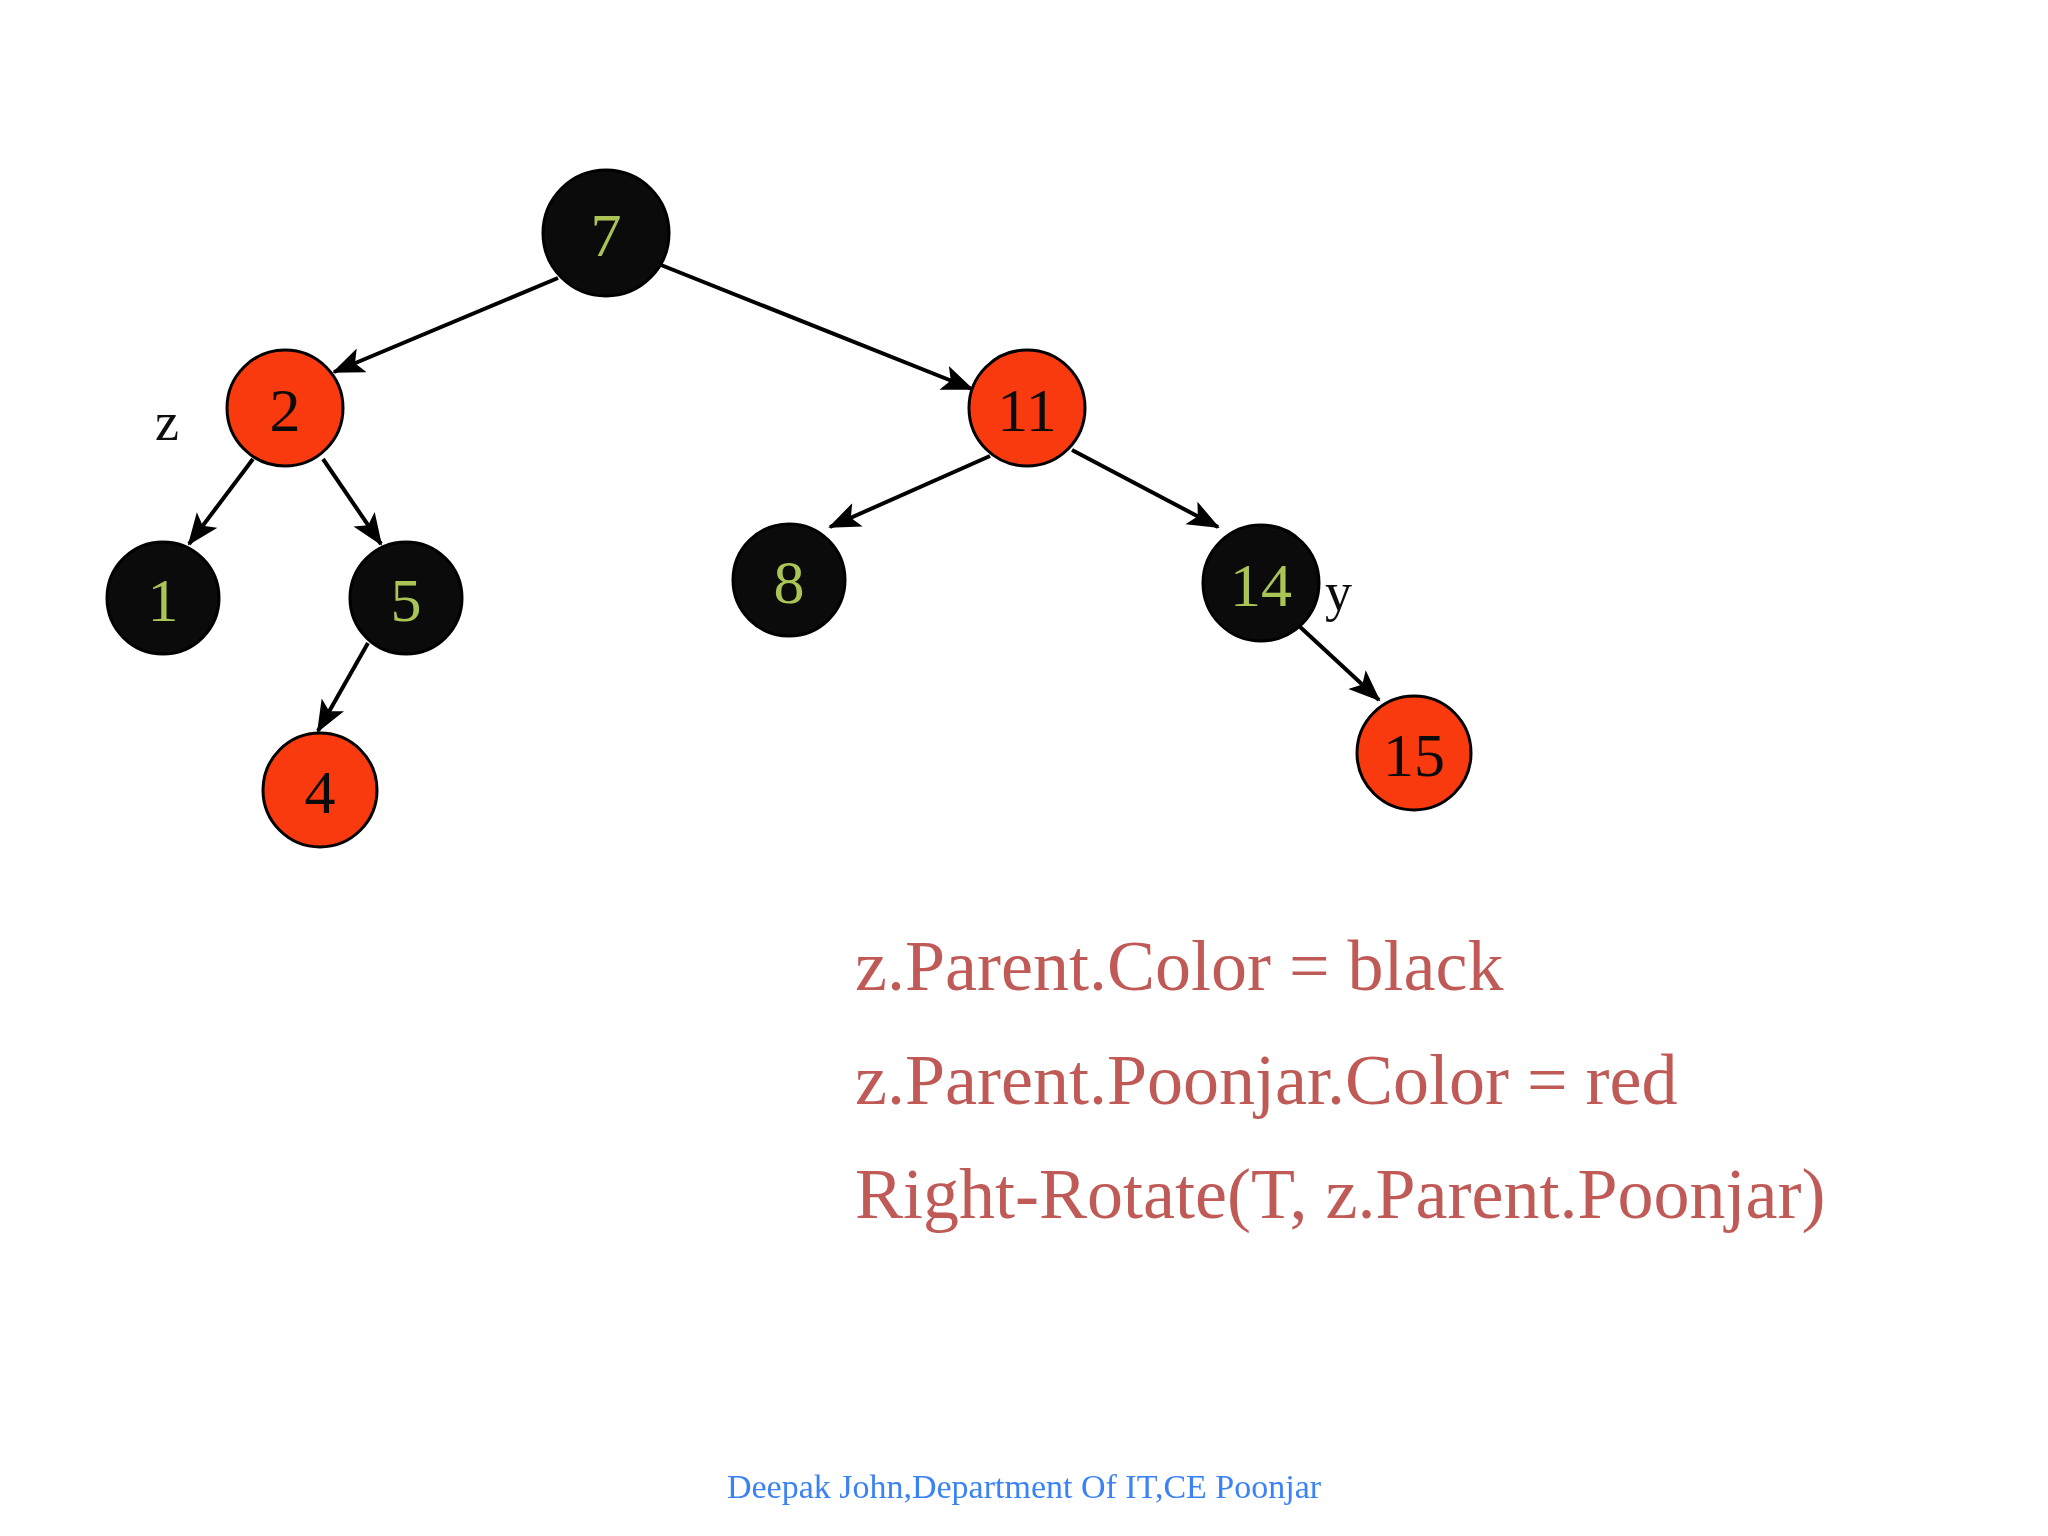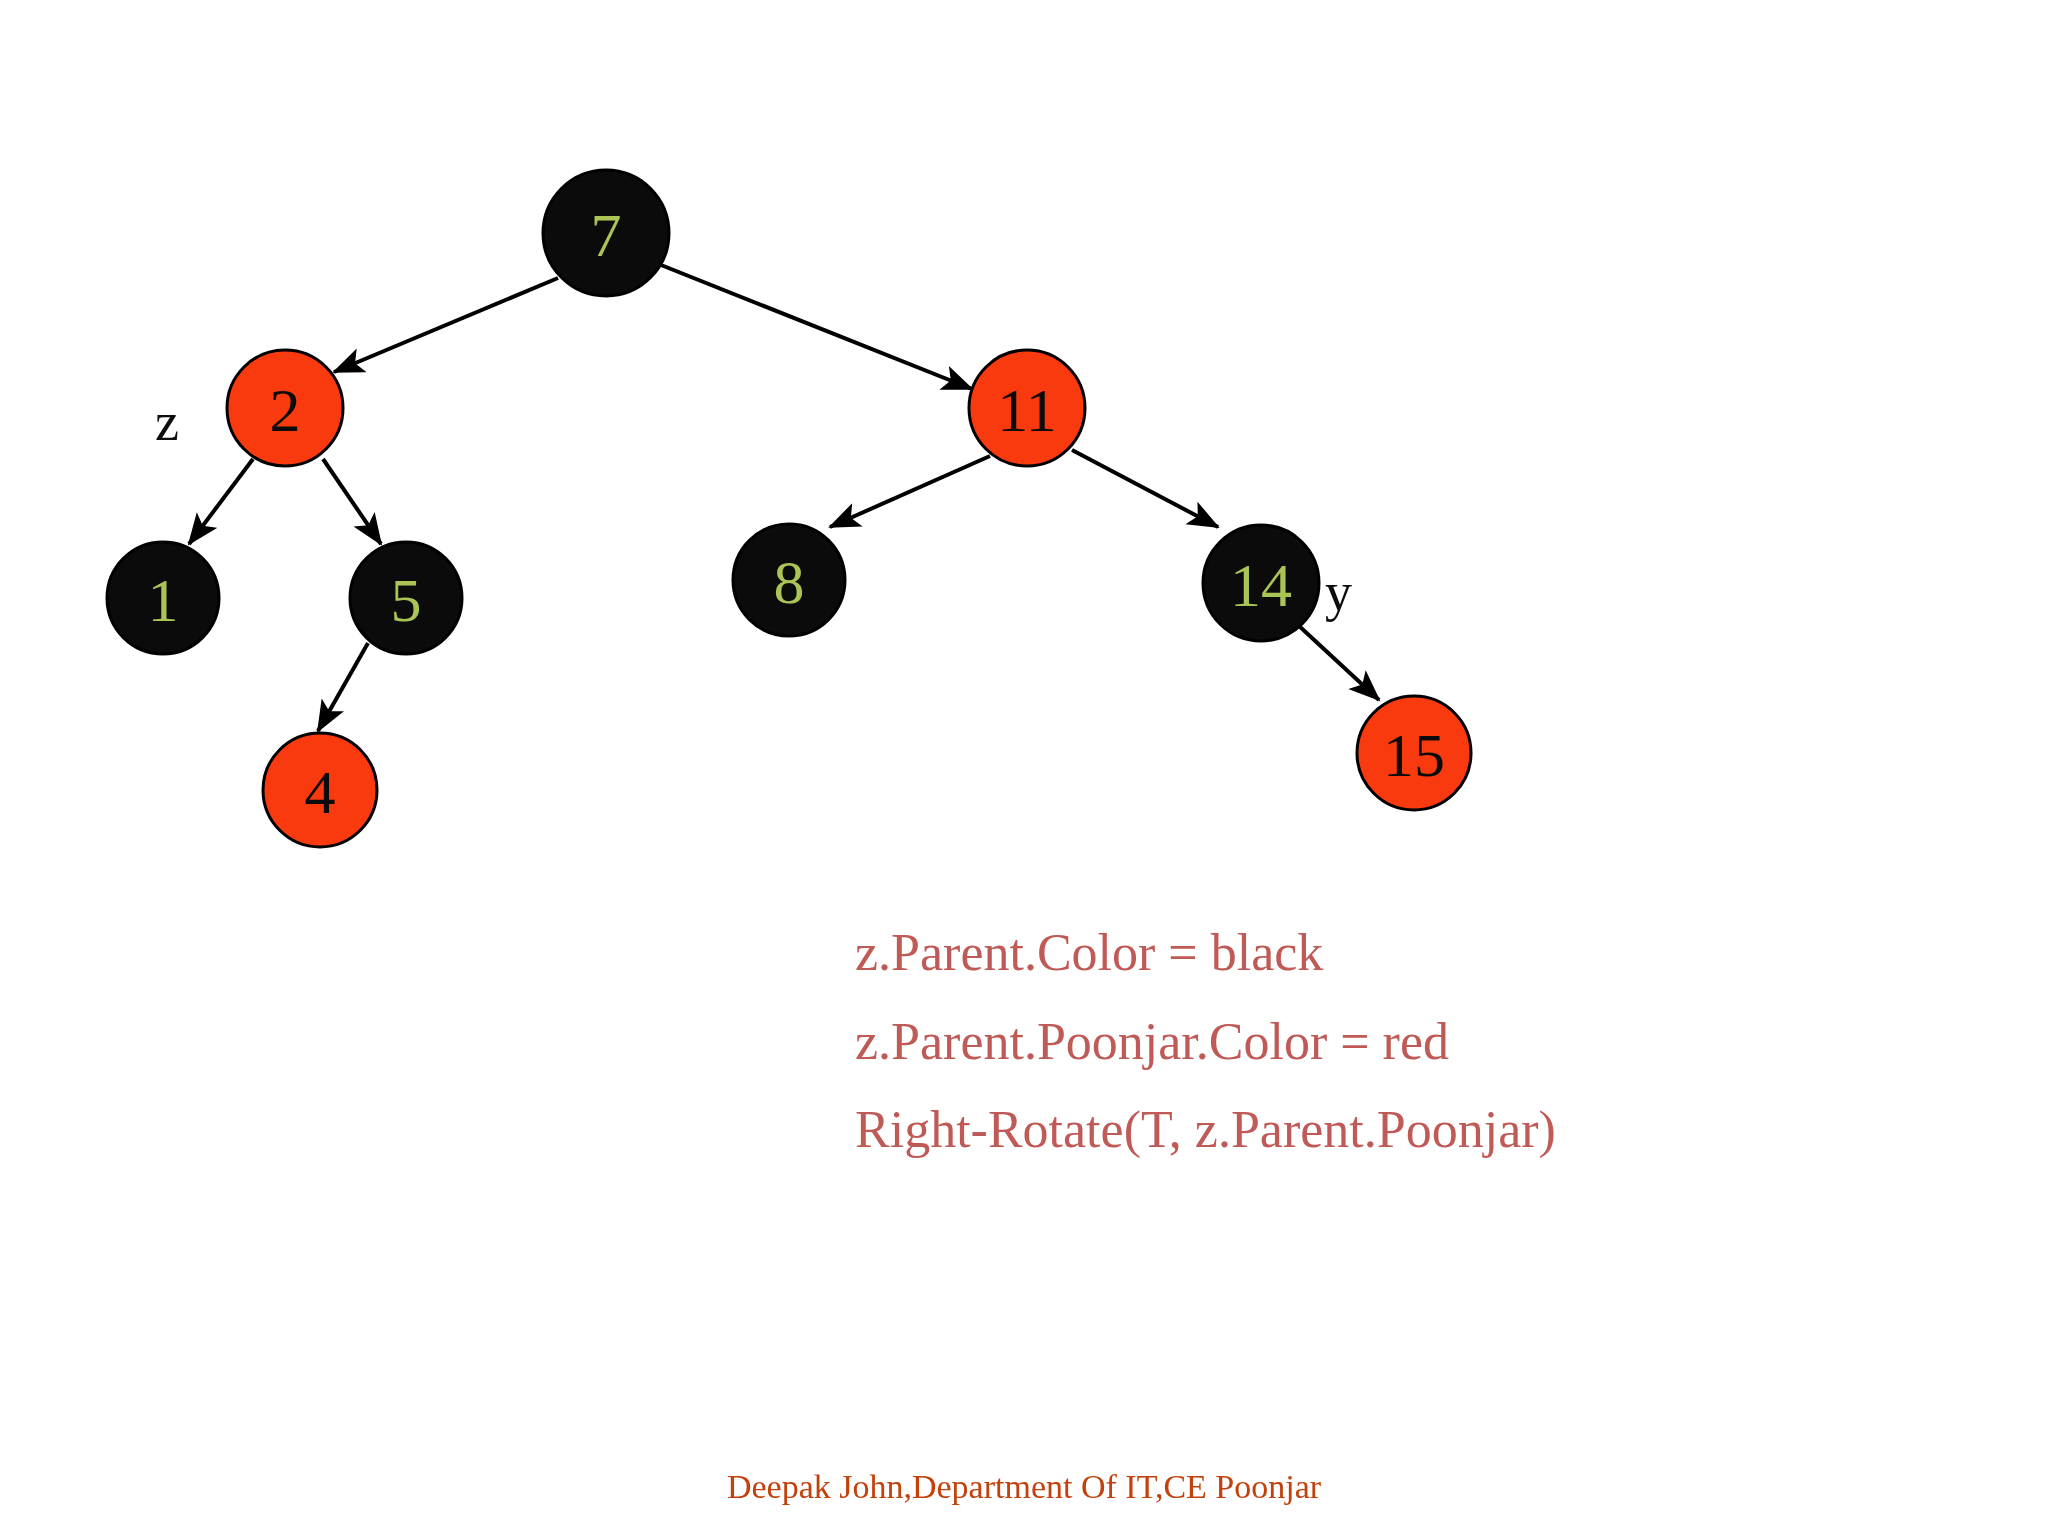--- a/index.html
+++ b/index.html
@@ -48,35 +48,35 @@
   #z-label { left: 155px; top: 395px; }
   #y-label { left: 1325px; top: 565px; }
 
   #code-block {
     position: absolute;
     left: 855px;
     top: 920px;
     width: 1000px;
     color: #bf5a57;
     font-family: "Liberation Serif", "DejaVu Serif", serif;
-    font-size: 52px;
+    font-size: 72px;
     line-height: 1.28;
     white-space: nowrap;
   }
   #code-block .code-line { margin: 0 0 22px 0; }
 
   #footer {
     position: absolute;
     left: 0;
     top: 1468px;
     width: 2048px;
     text-align: center;
     font-family: "Liberation Serif", "DejaVu Serif", serif;
     font-size: 34px;
-    color: #c2410c;
+    color: #3b82f6;
     white-space: nowrap;
   }
 </style>
 </head>
 <body>
 
 <div id="slide">
 
   <svg id="tree-svg" viewBox="0 0 2048 1536" xmlns="http://www.w3.org/2000/svg">
     <defs>

